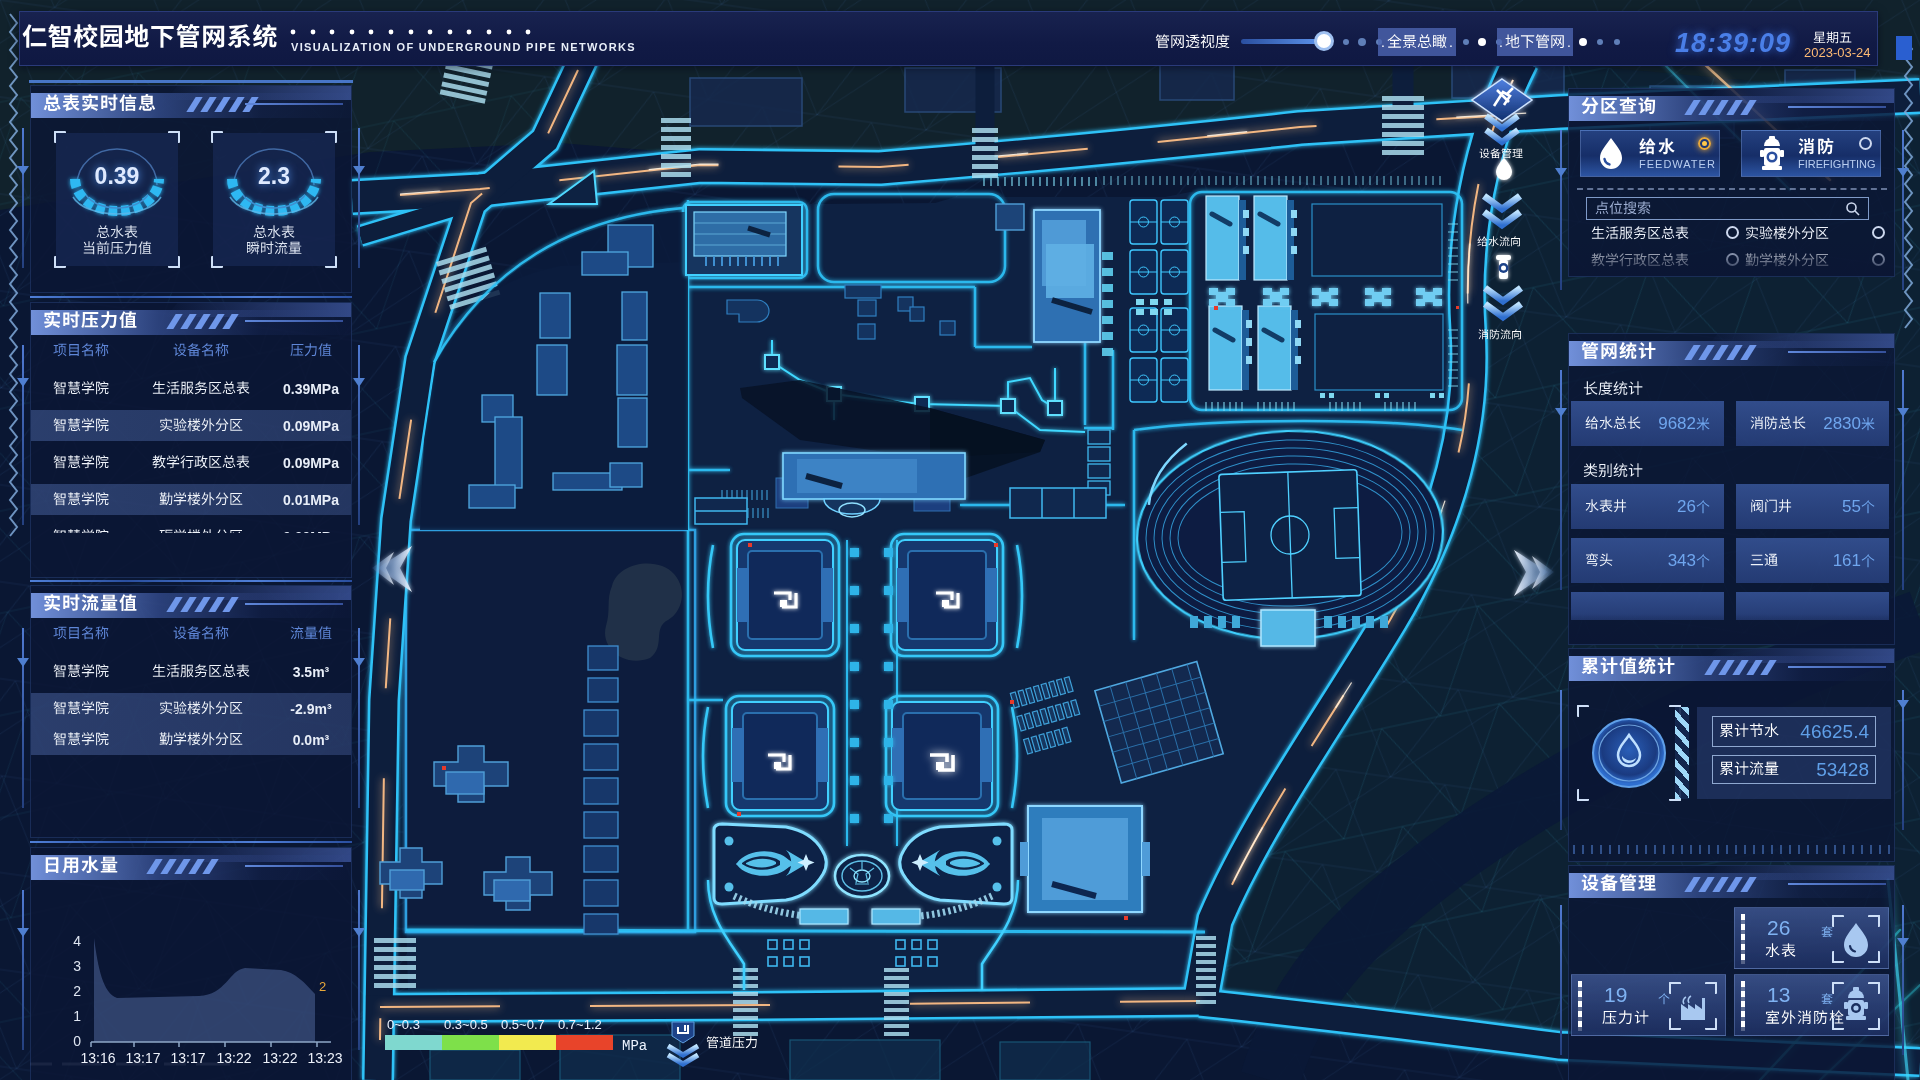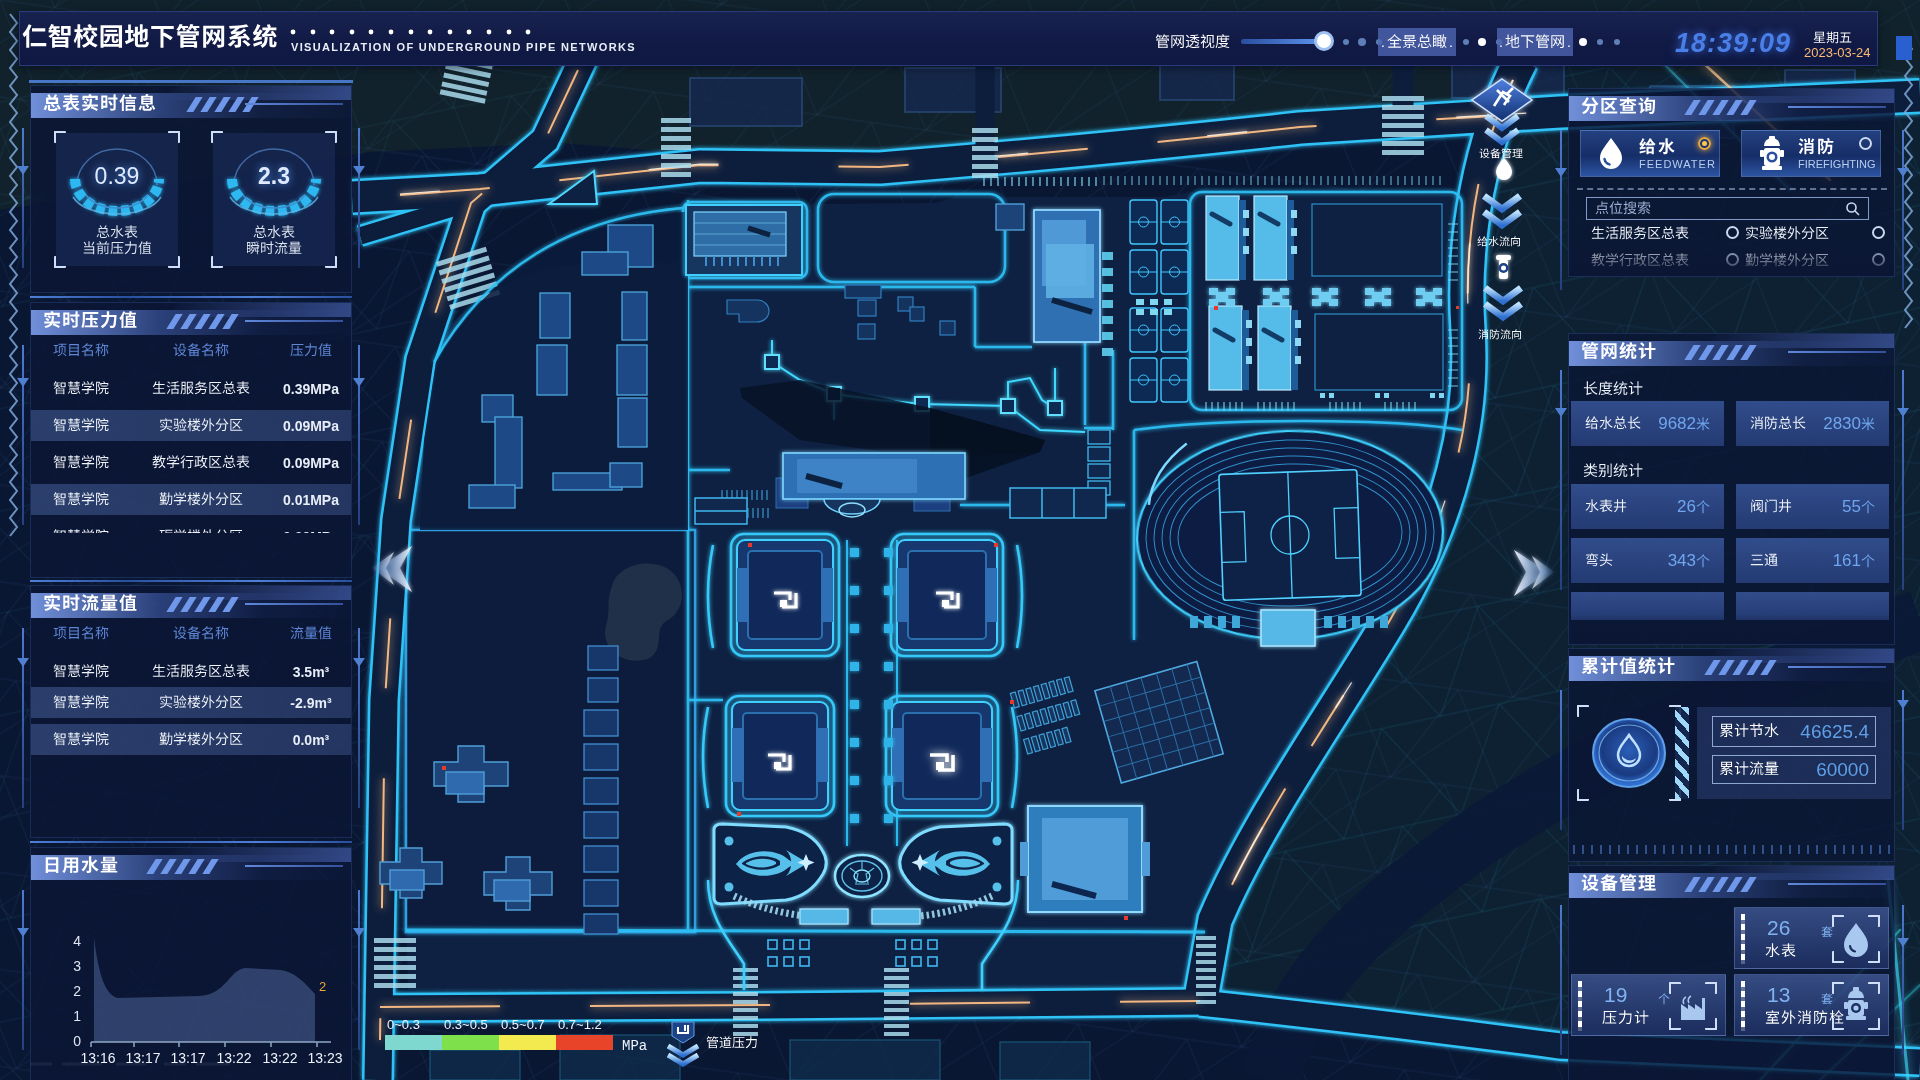--- a/index.html
+++ b/index.html
@@ -1053,21 +1053,21 @@
       </div>
 
 <div class="abs corner" style="left:25px;top:47px;width:122px;height:133px;background:rgba(32,52,104,.45)">
 <b class="tl"></b><b class="tr"></b><b class="bl"></b><b class="br"></b>
 <svg width="122" height="92" viewBox="0 0 122 92">
 <path d="M21,52 A40,36 0 0 1 101,52" fill="none" stroke="#4f7fc0" stroke-width="1.5" opacity=".75"></path>
 <path d="M19,46 A42,32 0 1 0 103,46" fill="none" stroke="#2fb8f2" stroke-width="10" stroke-dasharray="8.5 4" filter="url(#gl)"></path>
 <path d="M30,62 A34,22 0 0 0 92,62" fill="none" stroke="#3f8fd0" stroke-width="1.5"></path>
 <path d="M17,64 A46,24 0 0 0 105,64" fill="none" stroke="#5fb8e8" stroke-width="1.5" opacity=".8"></path>
 </svg>
-<div class="abs" style="left:0;top:30px;width:122px;text-align:center;font-size:23px;font-weight:normal;color:#dfeaff;text-shadow:0 0 8px rgba(90,160,255,.9)">0.39</div>
+<div class="abs" style="left:0;top:30px;width:122px;text-align:center;font-size:23px;font-weight:bold;color:#dfeaff;text-shadow:0 0 8px rgba(90,160,255,.9)">0.39</div>
 <div class="abs" style="left:0;top:92px;width:122px;display:flex;flex-direction:column;align-items:center">
           <svg width="42.0" height="15.7" viewBox="0 0 42.0 15.7" style="overflow:visible;vertical-align:-3.7px">
             <g fill="#dfe6f2">
               <use href="#cr603b" transform="translate(0.0 12.04) scale(0.14)"></use>
               <use href="#cr6c34" transform="translate(14.0 12.04) scale(0.14)"></use>
               <use href="#cr8868" transform="translate(28.0 12.04) scale(0.14)"></use>
             </g>
           </svg>
           <svg width="70.0" height="15.7" viewBox="0 0 70.0 15.7" style="overflow:visible;vertical-align:-3.7px">
             <g fill="#dfe6f2">
@@ -1360,21 +1360,21 @@
           <svg width="42.0" height="15.7" viewBox="0 0 42.0 15.7" style="overflow:visible;vertical-align:-3.7px">
             <g fill="#5f87d8">
               <use href="#cr6d41" transform="translate(0.0 12.04) scale(0.14)"></use>
               <use href="#cr91cf" transform="translate(14.0 12.04) scale(0.14)"></use>
               <use href="#cr503c" transform="translate(28.0 12.04) scale(0.14)"></use>
             </g>
           </svg>
         </span>
 </div>
 <div style="margin-top:10px;height:146px;overflow:hidden">
-<div class="row3" style="">
+<div class="row3" style="margin-bottom:6px">
           <span class="c1">
             <svg width="56.0" height="15.7" viewBox="0 0 56.0 15.7" style="overflow:visible;vertical-align:-3.7px">
               <g fill="#f0f4fa">
                 <use href="#cr667a" transform="translate(0.0 12.04) scale(0.14)"></use>
                 <use href="#cr6167" transform="translate(14.0 12.04) scale(0.14)"></use>
                 <use href="#cr5b66" transform="translate(28.0 12.04) scale(0.14)"></use>
                 <use href="#cr9662" transform="translate(42.0 12.04) scale(0.14)"></use>
               </g>
             </svg>
           </span>
@@ -1386,21 +1386,21 @@
                 <use href="#cr670d" transform="translate(28.0 12.04) scale(0.14)"></use>
                 <use href="#cr52a1" transform="translate(42.0 12.04) scale(0.14)"></use>
                 <use href="#cr533a" transform="translate(56.0 12.04) scale(0.14)"></use>
                 <use href="#cr603b" transform="translate(70.0 12.04) scale(0.14)"></use>
                 <use href="#cr8868" transform="translate(84.0 12.04) scale(0.14)"></use>
               </g>
             </svg>
           </span>
           <span class="c3">3.5m³</span>
         </div>
-<div class="row3 hl" style="margin-bottom:6px">
+<div class="row3 hl" style="">
           <span class="c1">
             <svg width="56.0" height="15.7" viewBox="0 0 56.0 15.7" style="overflow:visible;vertical-align:-3.7px">
               <g fill="#f0f4fa">
                 <use href="#cr667a" transform="translate(0.0 12.04) scale(0.14)"></use>
                 <use href="#cr6167" transform="translate(14.0 12.04) scale(0.14)"></use>
                 <use href="#cr5b66" transform="translate(28.0 12.04) scale(0.14)"></use>
                 <use href="#cr9662" transform="translate(42.0 12.04) scale(0.14)"></use>
               </g>
             </svg>
           </span>
@@ -1872,21 +1872,21 @@
         </div>
 <div class="abs" style="left:15px;top:48px;width:164px;height:29px;border:1.5px solid #8fa8d0;display:flex;align-items:center;justify-content:space-between;padding:0 6px">
           <svg width="60.0" height="16.8" viewBox="0 0 60.0 16.8" style="overflow:visible;vertical-align:-3.9px">
             <g fill="#ffffff">
               <use href="#cr7d2f" transform="translate(0.0 12.9) scale(0.15)"></use>
               <use href="#cr8ba1" transform="translate(15.0 12.9) scale(0.15)"></use>
               <use href="#cr6d41" transform="translate(30.0 12.9) scale(0.15)"></use>
               <use href="#cr91cf" transform="translate(45.0 12.9) scale(0.15)"></use>
             </g>
           </svg>
-          <span style="color:#5f9fe8;font-size:19px">60000</span>
+          <span style="color:#5f9fe8;font-size:19px">53428</span>
         </div>
 </div>
 
 <div class="abs" style="left:4px;top:196px;width:318px;height:9px;background:repeating-linear-gradient(90deg,#4f7fd0 0 2px,transparent 2px 9px);opacity:.55"></div>
 </div>
 <div class="rail" style="left:1560px;top:690px;height:140px"></div>
 <div class="rail" style="left:1902px;top:690px;height:140px"></div>
 <svg class="abs" style="left:1897px;top:700px" width="12" height="10">
       <path d="M0,0 h12 l-6,9 Z" fill="#4f7fd0"></path>
     </svg>

